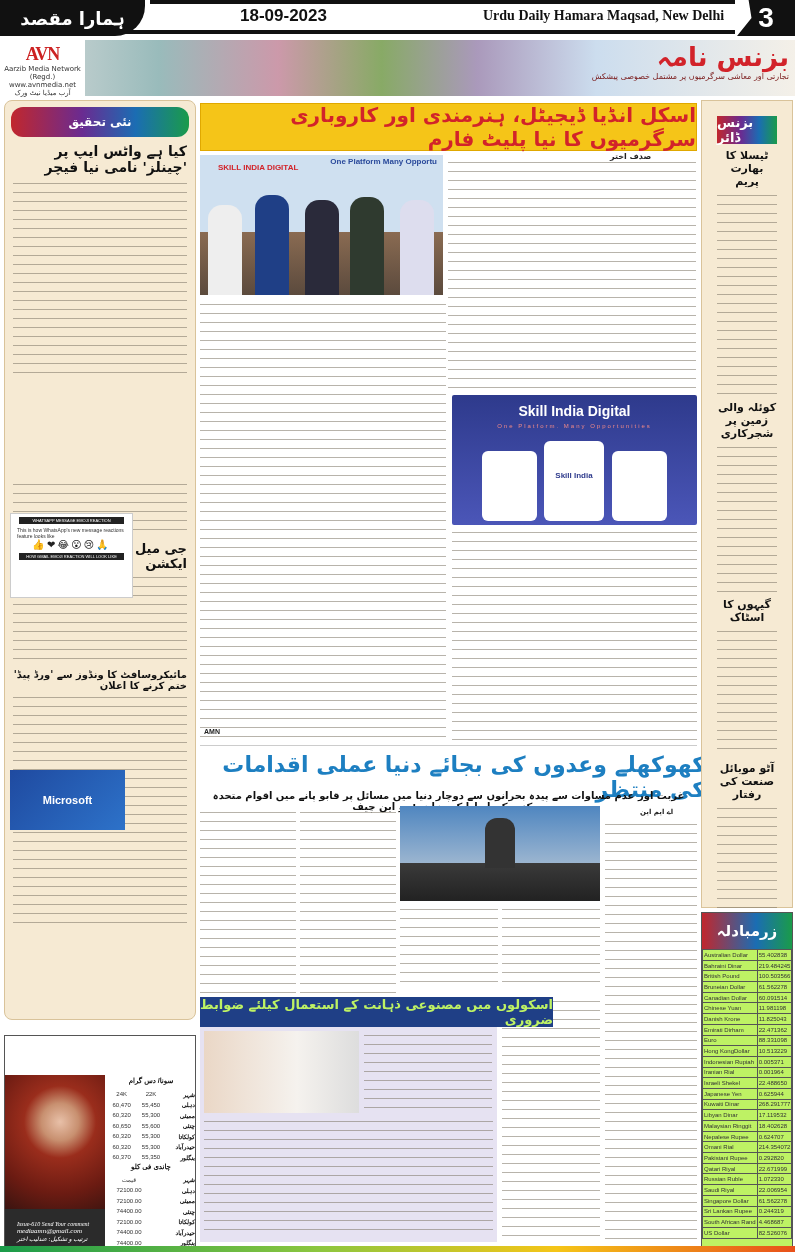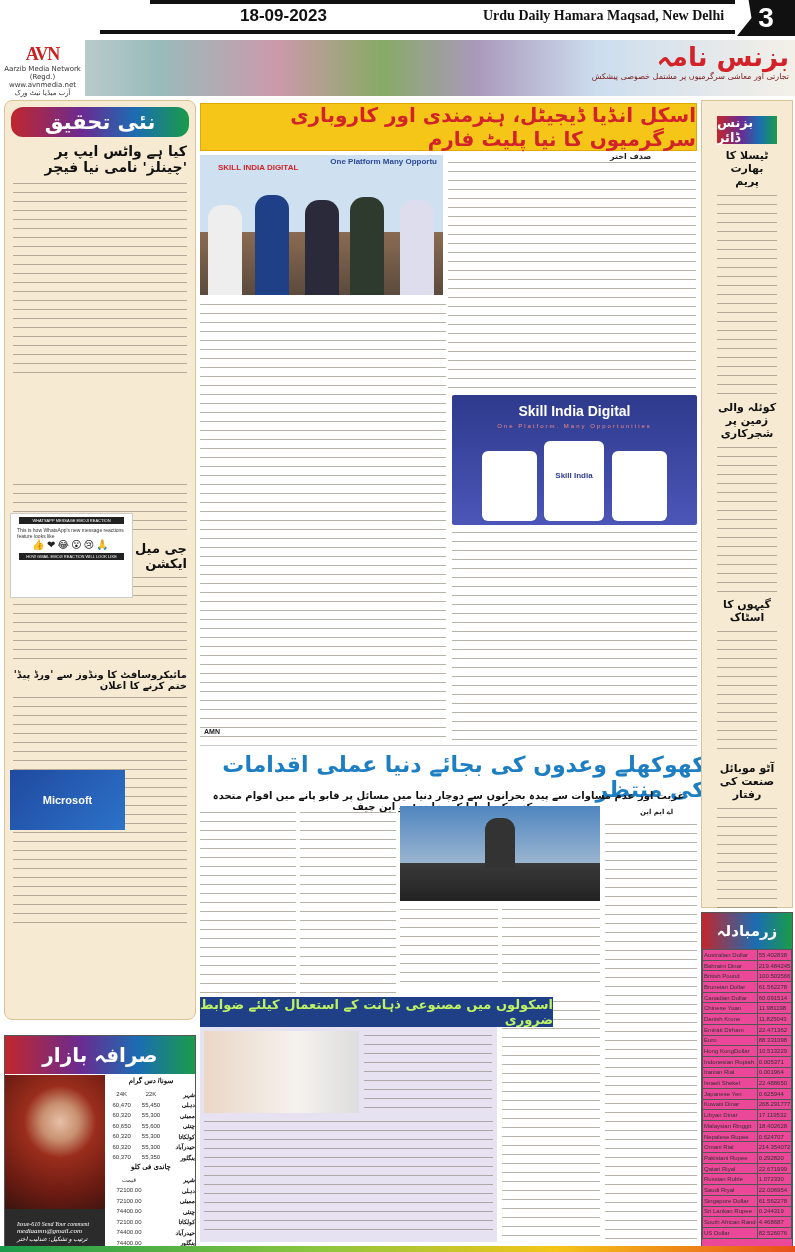--- a/index.html
+++ b/index.html
@@ -11,28 +11,28 @@
 .date{position:absolute;top:6px;left:240px;font:bold 17px "Liberation Sans",sans-serif;color:#111}
 .paper-name{position:absolute;top:8px;left:483px;font:bold 14px "Liberation Serif",serif;color:#111}
 .page-num{position:absolute;top:0;right:0;width:58px;height:36px;background:#111;color:#fff;font:bold 28px "Liberation Sans",sans-serif;display:flex;align-items:center;justify-content:center;clip-path:polygon(20% 0,100% 0,100% 100%,0 100%,25% 50%)}
 .banner{position:absolute;top:40px;left:0;width:795px;height:56px;background:linear-gradient(90deg,#ddd 0,#9bb 20%,#c9a 35%,#8a6 48%,#a9b 60%,#cde 75%,#f4f0e8 100%)}
 .avn{position:absolute;top:40px;left:0;width:85px;height:56px;background:#fff;padding:4px;font-size:7px;color:#333;text-align:center}
 .avn .mark{font:bold 18px "Liberation Serif",serif;color:#c22;letter-spacing:-1px}
 .bn-title{position:absolute;top:42px;right:6px;text-align:right}
 .bn-title .t{font-weight:bold;font-size:26px;color:#d2232a}
 .bn-title .s{font-size:8px;color:#7a1a1a}
 .col-left{position:absolute;top:100px;left:4px;width:192px;height:920px;background:#f6ead3;border:1px solid #d9c39a;border-radius:8px;padding:6px}
-.sec-head{height:30px;border-radius:12px;background:linear-gradient(90deg,#c1272d,#6a2b91 40%,#1b6db3 70%,#1a9b4a);color:#fff;font-weight:bold;font-size:21px;display:flex;align-items:center;justify-content:center}
+.sec-head{height:30px;border-radius:12px;background:linear-gradient(90deg,#c1272d,#6a2b91 40%,#1b6db3 70%,#1a9b4a);color:#fff;font-weight:bold;font-size:12px;display:flex;align-items:center;justify-content:center}
 .story-title{font-weight:bold;font-size:13px;text-align:right;margin:6px 2px 2px;color:#111;direction:rtl}
 .lines{background:repeating-linear-gradient(180deg,transparent 0,transparent 4px,#7d7566 4px,#7d7566 5px,transparent 5px,transparent 9px);opacity:.55}
 .main-head{position:absolute;top:103px;left:200px;width:497px;height:48px;background:#f5c518;color:#d2232a;font-weight:bold;font-size:20px;display:flex;align-items:center;justify-content:center;direction:rtl;border:1px solid #e0a800}
 .col-right{position:absolute;top:100px;left:701px;width:92px;height:808px;background:#f6ead3;border:1px solid #d9c39a;padding:15px}
 .rh{height:28px;background:linear-gradient(90deg,#c1272d,#6a2b91 40%,#1b6db3 70%,#1a9b4a);color:#fff;font-weight:bold;font-size:13px;display:flex;align-items:center;justify-content:center}
 .rt{font-weight:bold;font-size:11px;text-align:center;margin:5px 0 3px;direction:rtl;color:#111}
-.fx{position:absolute;top:912px;left:701px;width:92px;height:335px;background:#ec4899;border:1px solid #555}
+.fx{position:absolute;top:912px;left:701px;width:92px;height:335px;background:#bef264;border:1px solid #555}
 .fx-head{height:36px;background:linear-gradient(90deg,#c1272d,#1b6db3 60%,#1a9b4a);color:#fff;font-weight:bold;font-size:15px;display:flex;align-items:center;justify-content:center}
 .fx table{width:100%;border-collapse:collapse;font:6px "Liberation Sans",sans-serif}
 .fx td{border:1px solid #555;height:10.7px;padding:0 1px;color:#333;white-space:nowrap;overflow:hidden}
 .fx td.v{width:40px}
 .mid-photo{position:absolute;top:155px;left:200px;width:243px;height:140px;background:linear-gradient(180deg,#cfe0f0 0,#cfe0f0 55%,#8a6b52 55%,#5b4a3d 100%)}
 .mid-photo .sid{position:absolute;top:8px;left:18px;color:#d2232a;font:bold 8px "Liberation Sans",sans-serif}
 .mid-photo .opp{position:absolute;top:2px;right:6px;color:#2a4a9b;font:bold 8px "Liberation Sans",sans-serif;text-align:right}
 .person{position:absolute;bottom:0;width:34px;border-radius:14px 14px 0 0}
 .skill-img{position:absolute;top:395px;left:452px;width:245px;height:130px;background:linear-gradient(180deg,#2e3a8c,#4b56b8);border-radius:2px}
 .skill-img .t1{position:absolute;top:8px;width:100%;text-align:center;color:#fff;font:bold 14px "Liberation Sans",sans-serif}
@@ -58,20 +58,21 @@
 .col-text{position:absolute}
 .ms-img{position:absolute;top:770px;left:10px;width:115px;height:60px;background:linear-gradient(135deg,#1f4aa0,#2d72c9);color:#fff;font:bold 11px "Liberation Sans",sans-serif;display:flex;align-items:center;justify-content:center}
 .wa-img{position:absolute;top:513px;left:10px;width:123px;height:85px;background:#fff;border:1px solid #ccc}
 .wa-img .cap{background:#222;color:#fff;font:4px "Liberation Sans",sans-serif;text-align:center;margin:3px 8px;padding:1px}
 .wa-img .em{font-size:10px;text-align:center;letter-spacing:2px}
 </style>
 </head>
 <body>
 
 <div class="masthead">
+  <div class="logo-black">ہمارا مقصد</div>
   <div class="mh-bar"></div>
   <div class="mh-bar2"></div>
   <div class="date">18-09-2023</div>
   <div class="paper-name">Urdu Daily Hamara Maqsad, New Delhi</div>
   <div class="page-num">3</div>
 </div>
 
 <div class="banner"></div>
 <div class="avn">
   <div class="mark">AVN</div>
@@ -142,21 +143,20 @@
 <div class="col-text lines" style="top:997px;left:502px;width:98px;height:245px"></div>
 
 <div class="ai-head">اسکولوں میں مصنوعی ذہانت کے استعمال کیلئے ضوابط ضروری</div>
 <div class="ai-box">
   <div class="ai-img"></div>
   <div class="lines" style="position:absolute;top:4px;left:164px;width:128px;height:82px"></div>
   <div class="lines" style="position:absolute;top:90px;left:4px;width:289px;height:118px"></div>
 </div>
 
 <div class="bazaar">
-  <div class="bz-head">صرافہ بازار</div>
   <div class="bz-img"></div>
   <div class="bz-foot">
     <div>Issue-610  Send Your comment</div>
     <div style="font-size:7px">mediaamn@gmail.com</div>
     <div>ترتیب و تشکیل: عندلیب اختر</div>
   </div>
   <div class="bz-tab">
     <div class="lbl">سونا/ دس گرام</div>
     <div class="row">
       <span>24K</span>

